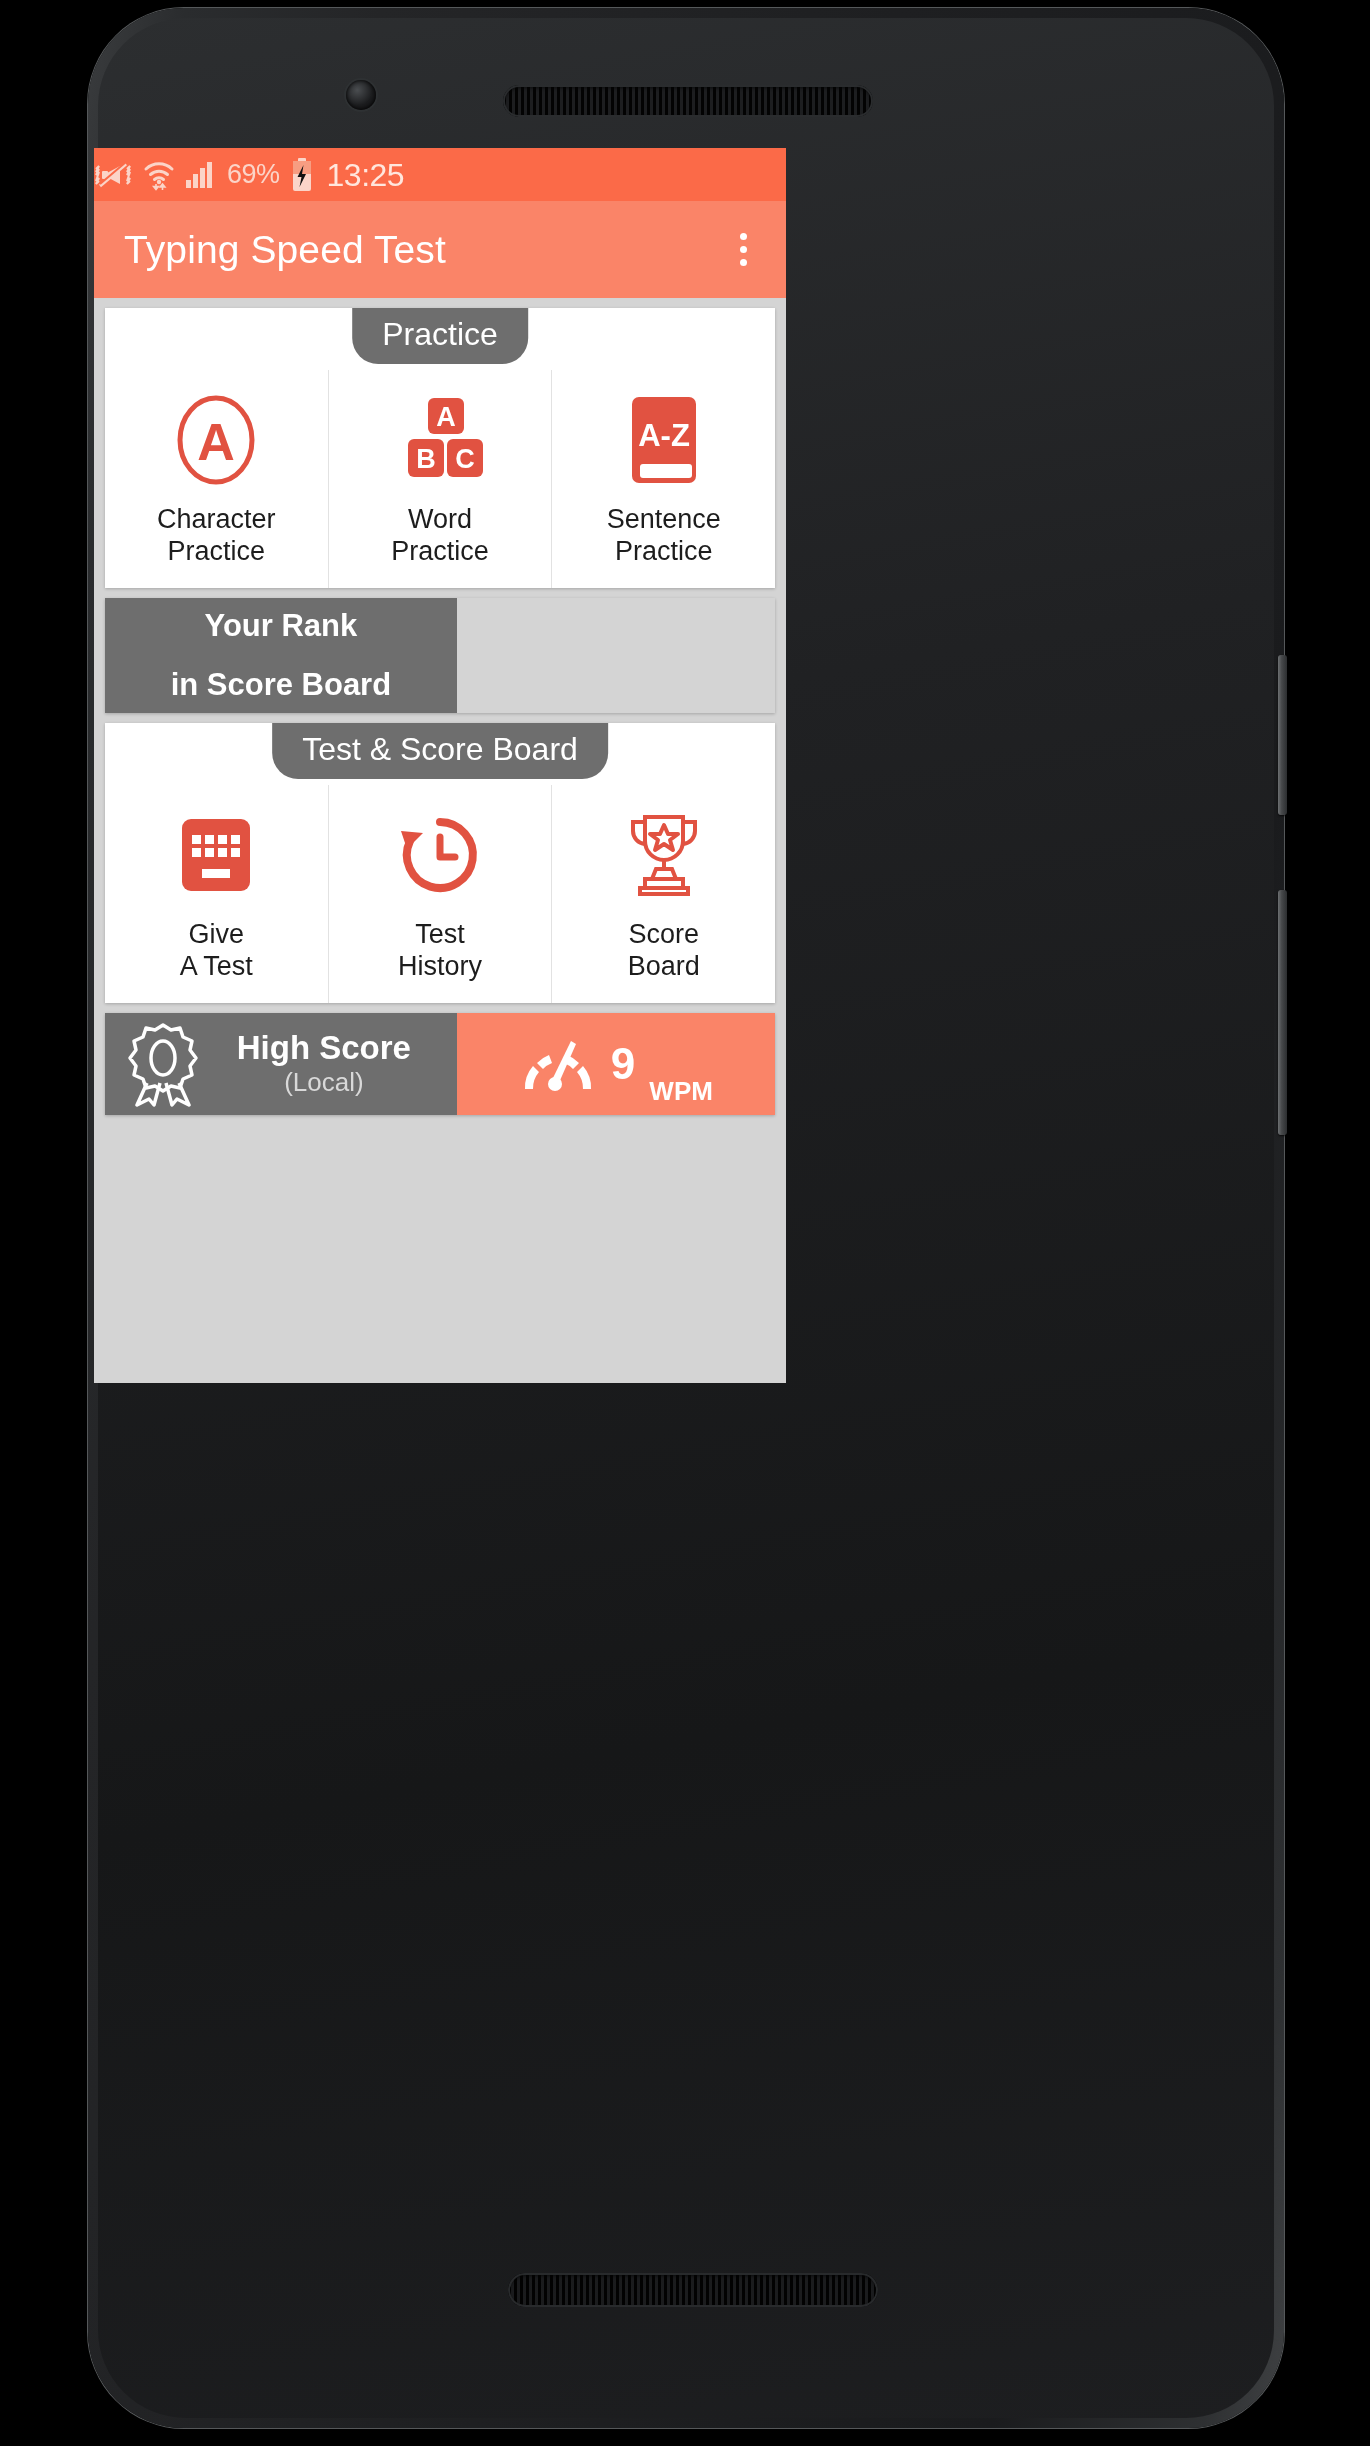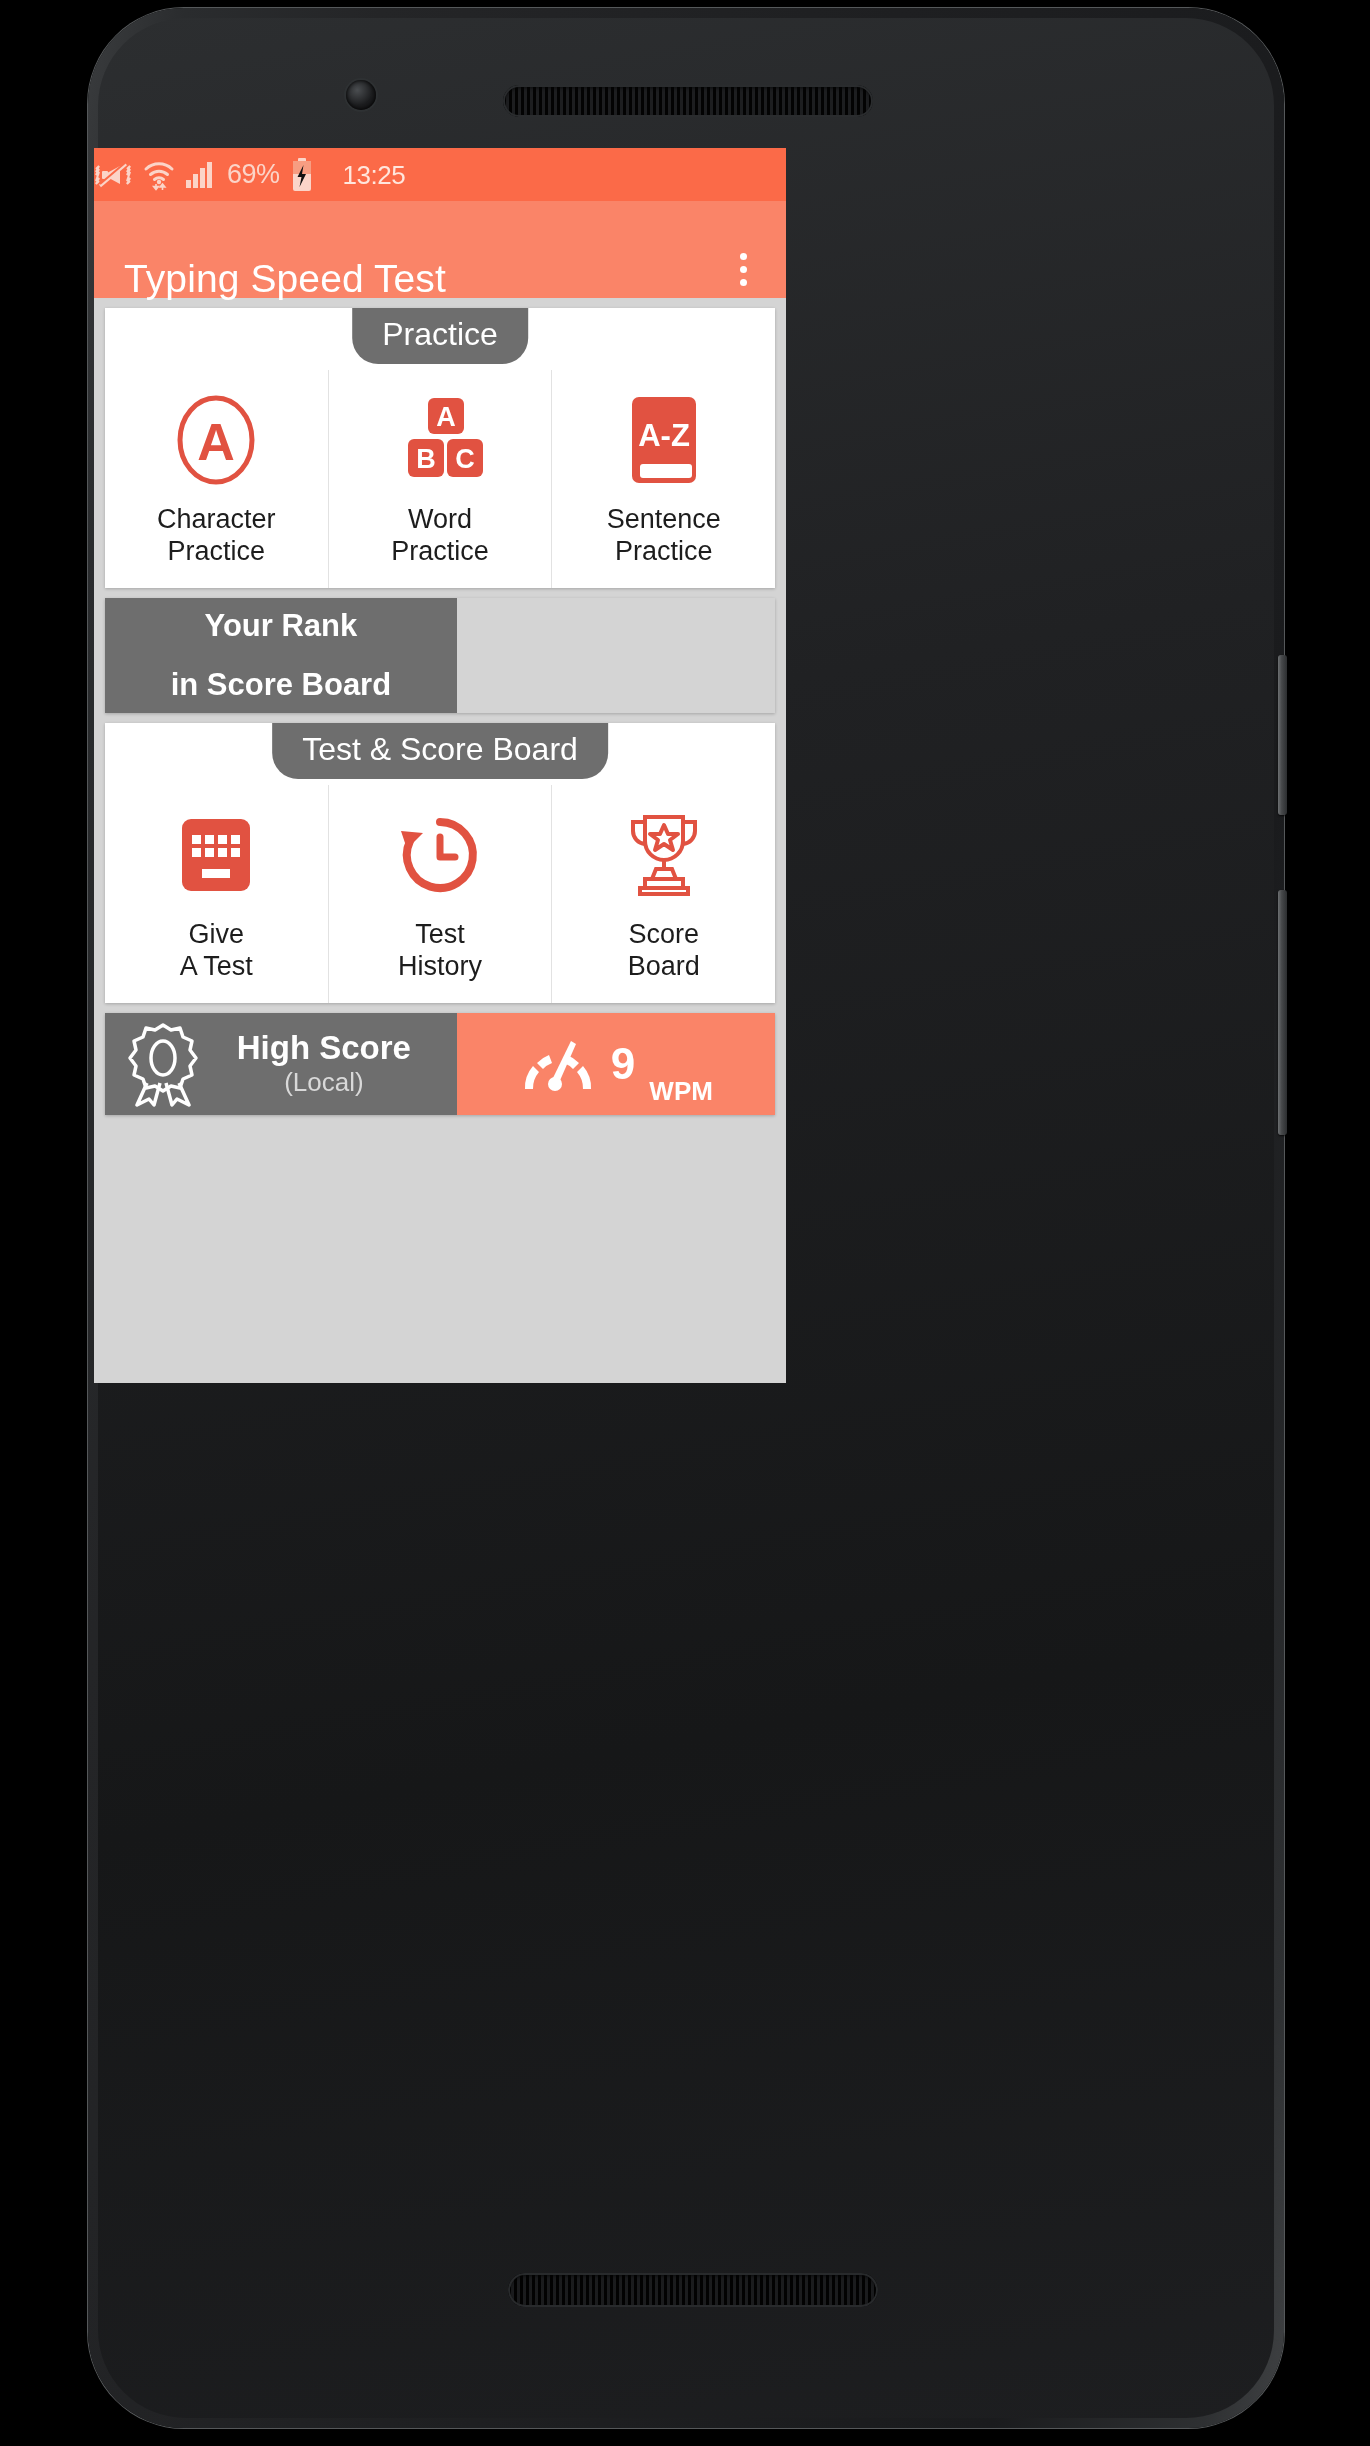--- a/index.html
+++ b/index.html
@@ -109,32 +109,32 @@
   }
   .sb-icon { display: block; }
   #battery-percent {
     color: #fbd4c8;
     font-size: 27px;
     letter-spacing: -.5px;
     line-height: 1;
   }
   #status-time {
     color: #ffe6dd;
-    font-size: 26px;
+    font-size: 32px;
     letter-spacing: -.5px;
     line-height: 1;
-    margin-left: 19px;
+    margin-left: 3px;
   }
 
   
   #app-bar {
     height: 97px;
     background: #fa8468;
     display: flex;
-    align-items: flex-end;
+    align-items: center;
     padding: 0 22px 0 30px;
     box-sizing: border-box;
   }
   #app-title {
     color: #ffffff;
     font-size: 39px;
     flex: 1;
     line-height: 1;
     letter-spacing: .1px;
   }

